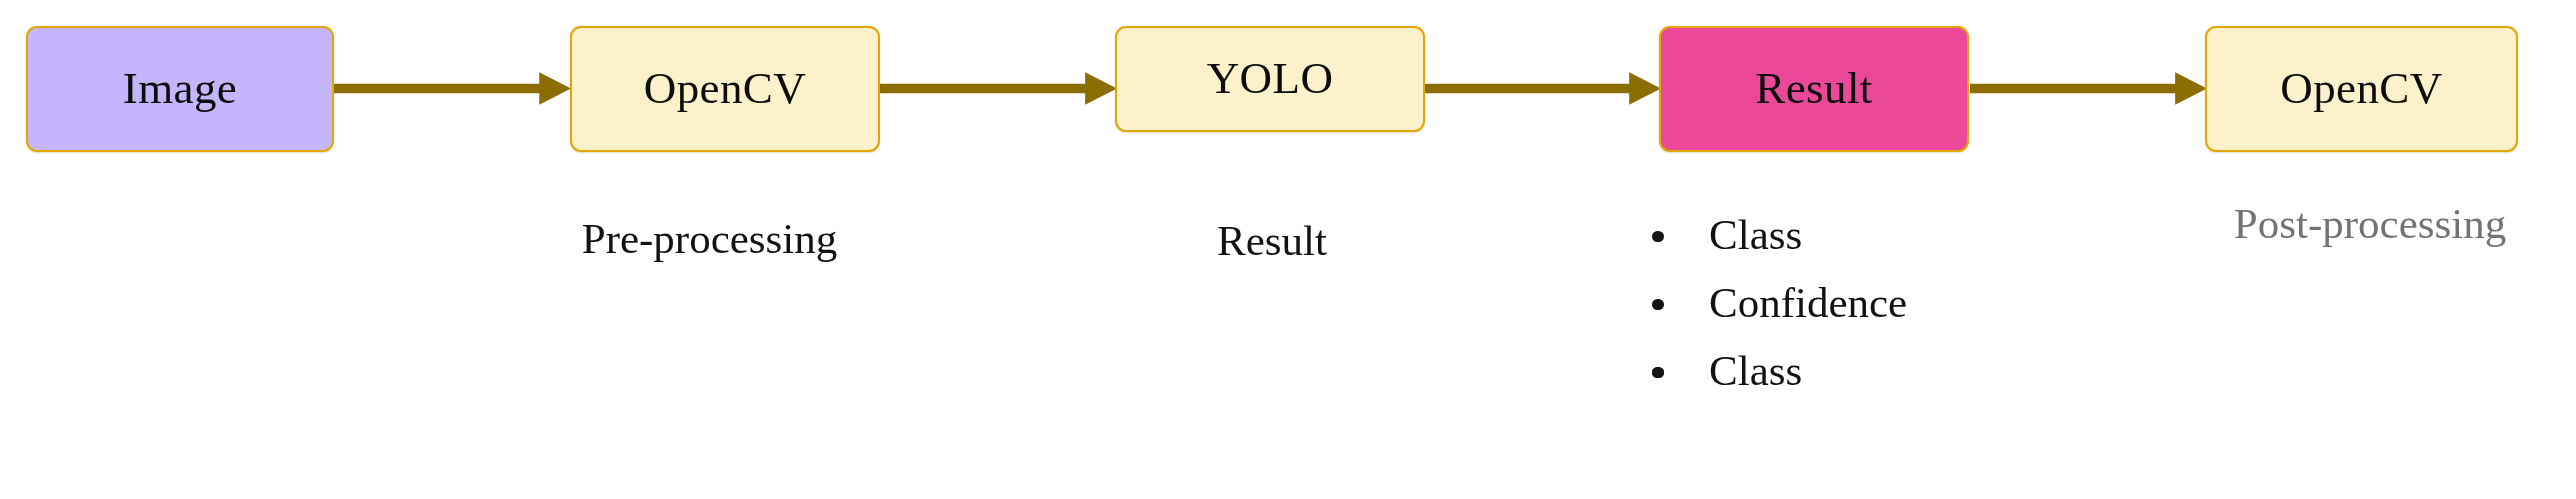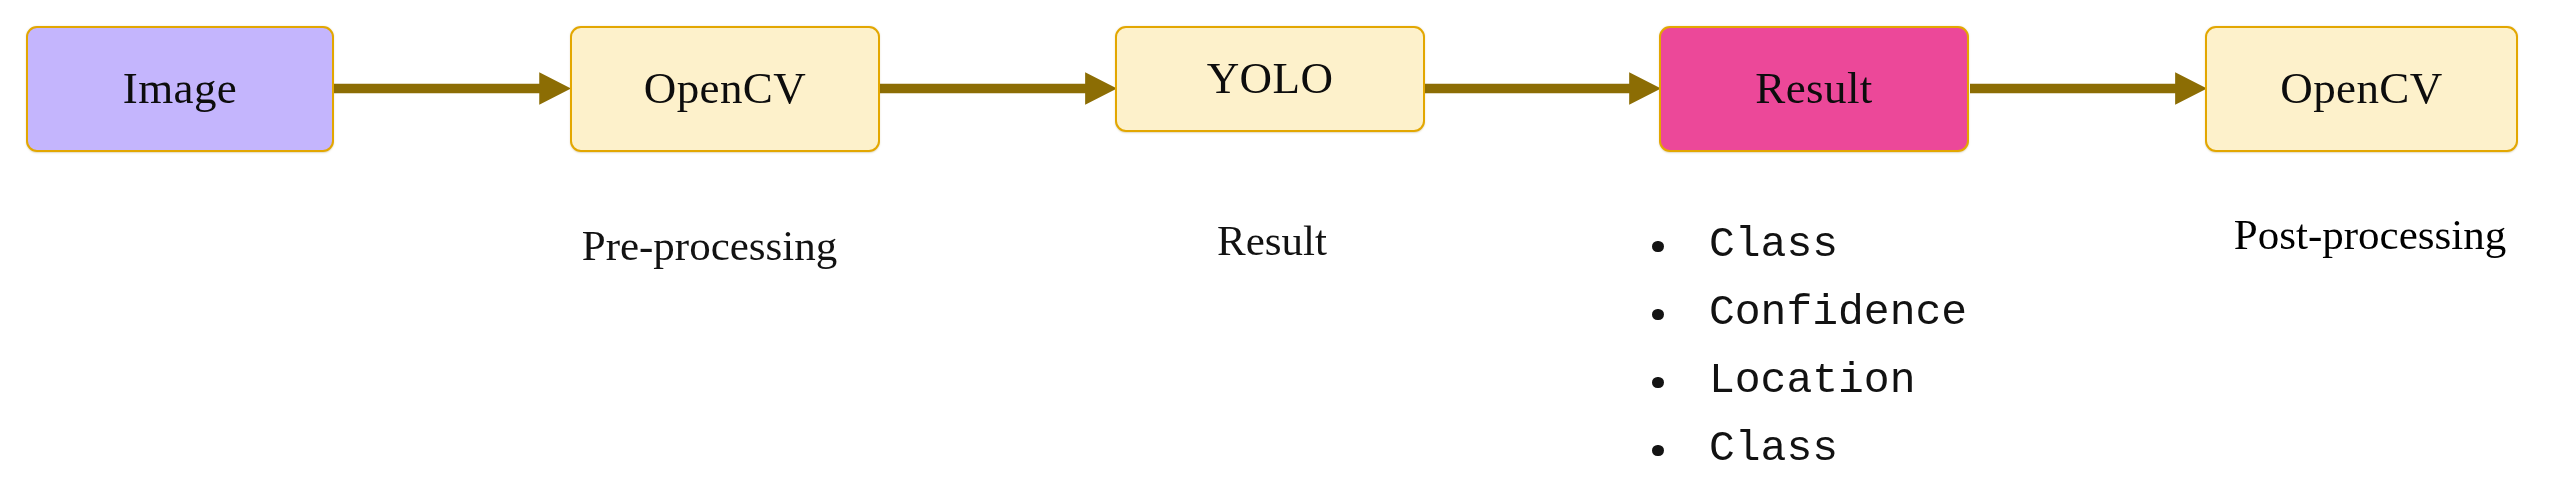--- a/index.html
+++ b/index.html
@@ -121,36 +121,35 @@
   <div class="node" id="node-2" style="left: 1115px; top: 25.6px; width: 310px; height: 106px; background: rgb(253, 241, 203); border-color: rgb(227, 167, 1);">
     <span class="node-label">YOLO</span>
   </div>
   <div class="node" id="node-3" style="left: 1659px; top: 25.6px; width: 310px; height: 126px; background: #ec4899; border-color: rgb(227, 167, 1);">
     <span class="node-label">Result</span>
   </div>
   <div class="node" id="node-4" style="left: 2205px; top: 25.6px; width: 313px; height: 126px; background: rgb(253, 241, 203); border-color: rgb(227, 167, 1);">
     <span class="node-label">OpenCV</span>
   </div>
 
-  <div class="caption" id="caption-0" style="left: 535px; top: 224px; width: 349px; color: rgb(18, 18, 18);">Pre-processing</div>
+  <div class="caption" id="caption-0" style="left: 535px; top: 217px; width: 349px; color: rgb(18, 18, 18);">Pre-processing</div>
   <div class="caption" id="caption-1" style="left: 1117px; top: 219px; width: 310px; color: rgb(18, 18, 18);">Result</div>
-  <div class="caption" id="caption-2" style="left: 2188px; top: 213px; width: 364px; color: #000000;">Post-processing</div>
+  <div class="caption" id="caption-2" style="left: 2188px; top: 202px; width: 364px; color: #737373;">Post-processing</div>
 
-  <ul class="bullet-list" id="result-list" style="left: 1652px; top: 211px; font-family: Liberation Mono, monospace;">
+  <ul class="bullet-list" id="result-list" style="left: 1652px; top: 201px;">
     <li>
       <span class="bullet-dot"></span>
       <span class="bullet-text">Class</span>
     </li>
     <li>
       <span class="bullet-dot"></span>
       <span class="bullet-text">Confidence</span>
     </li>
     <li>
       <span class="bullet-dot"></span>
-      <span class="bullet-text">Location</span>
     </li>
     <li>
       <span class="bullet-dot"></span>
       <span class="bullet-text">Class</span>
     </li>
   </ul>
 
 </div>
 
 

